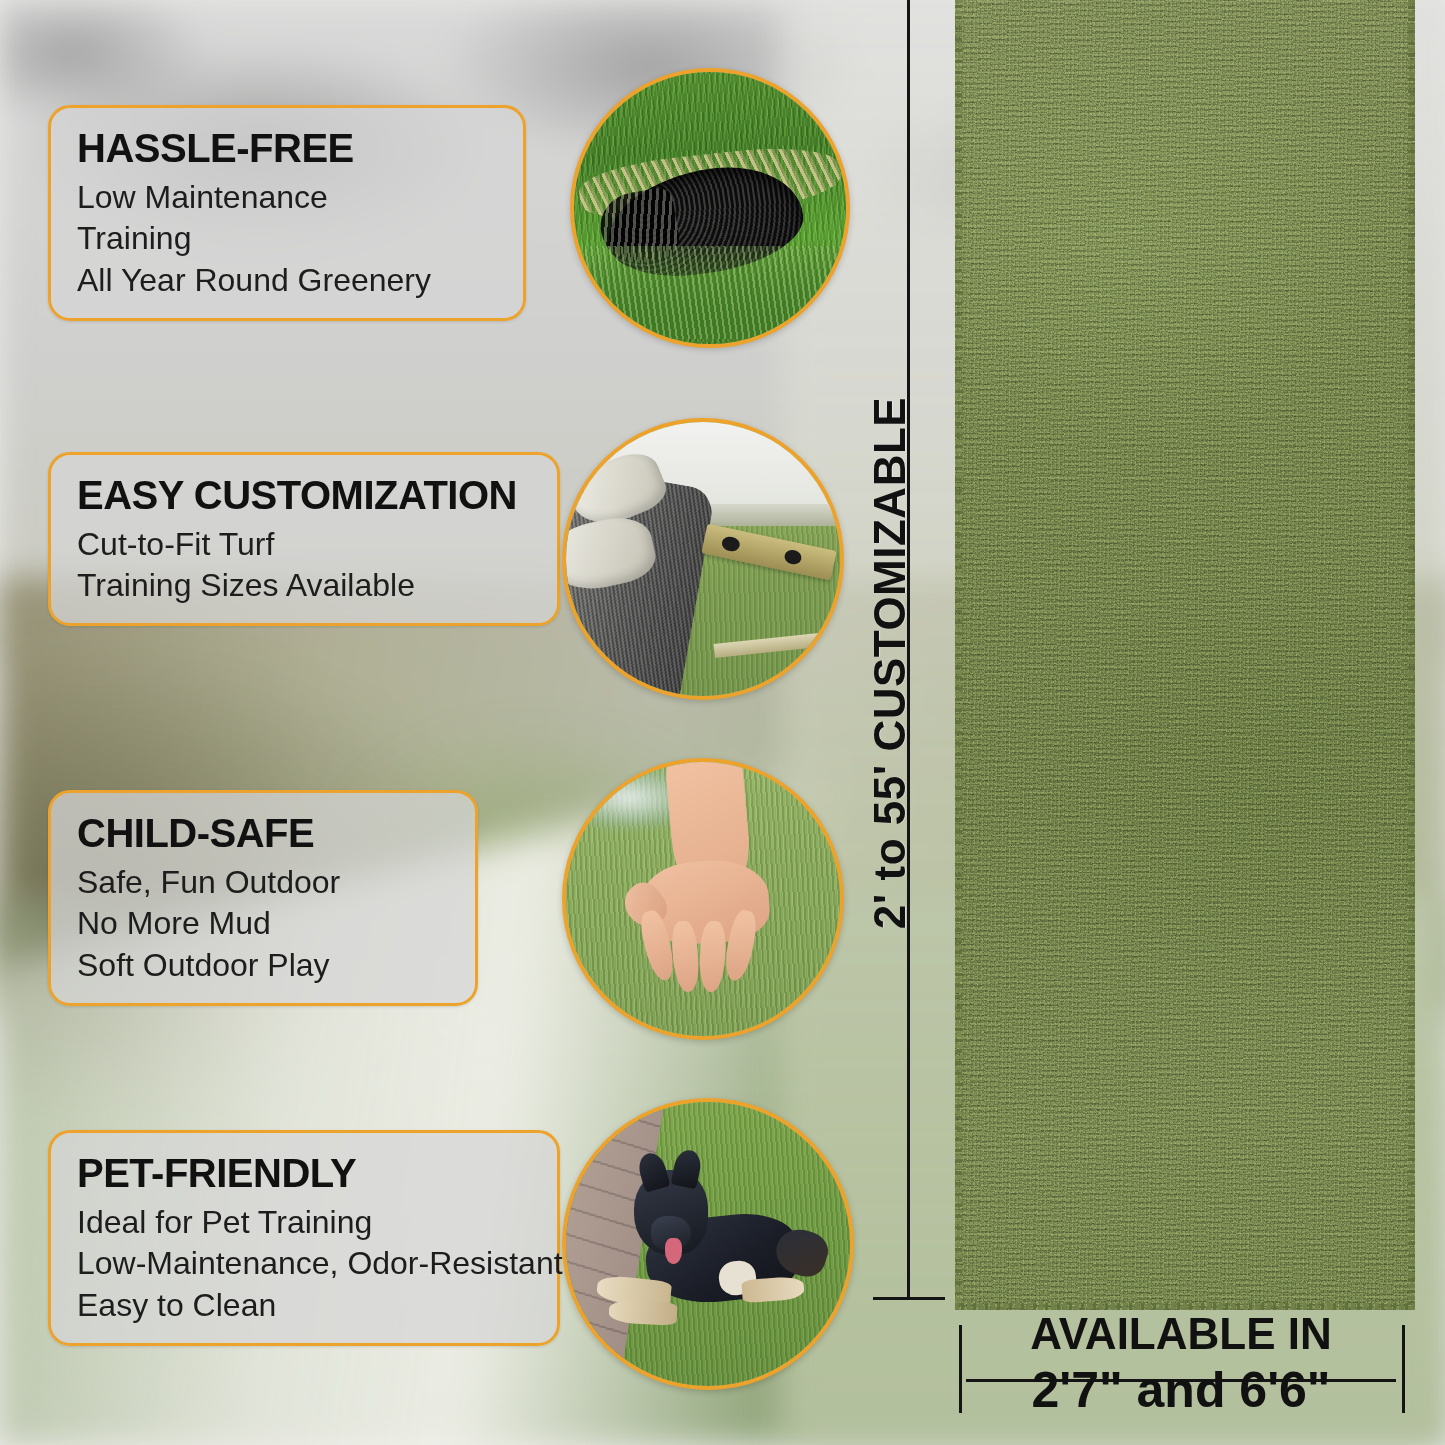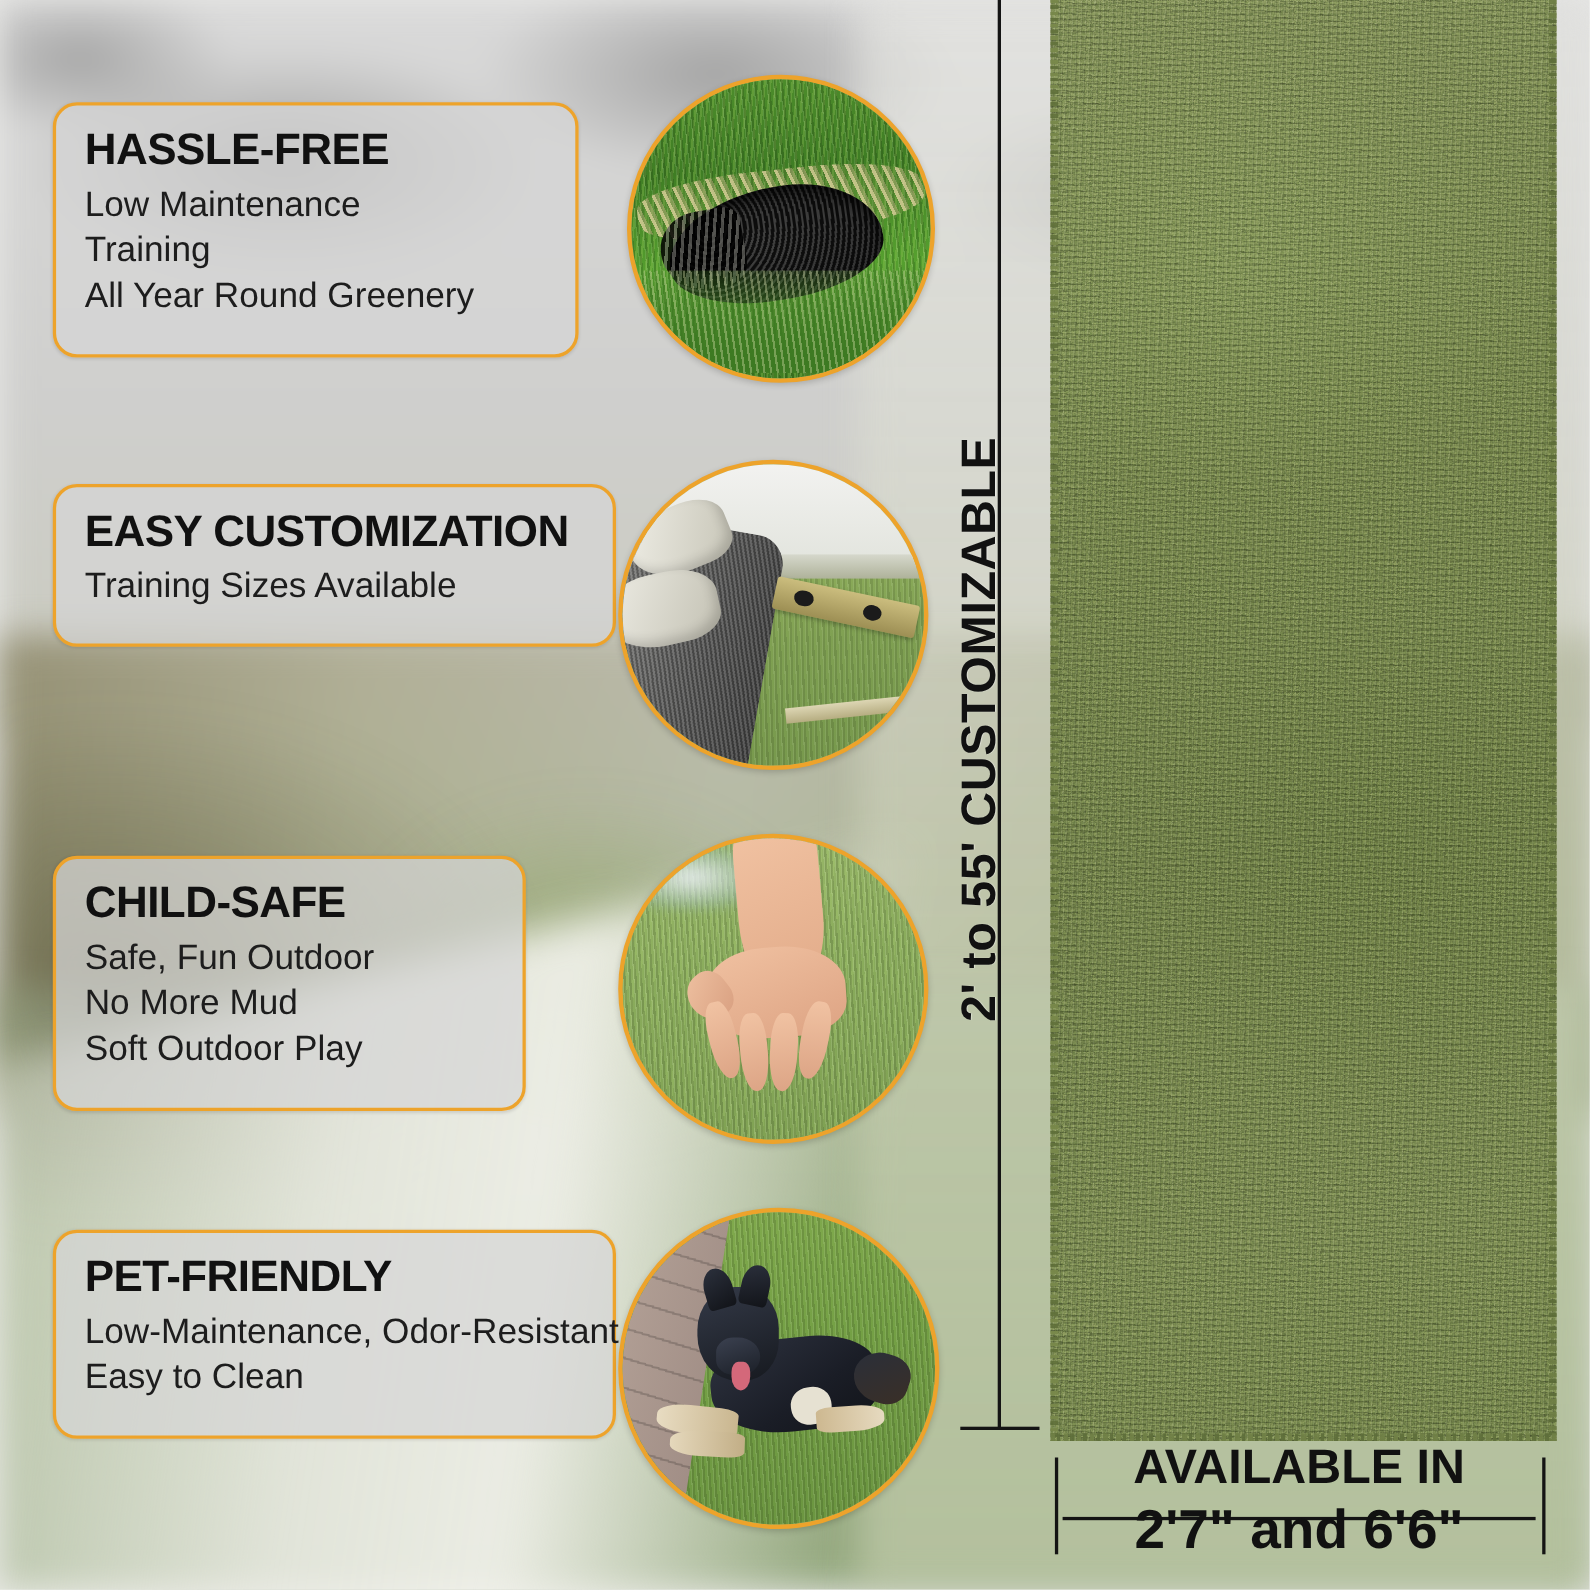--- a/index.html
+++ b/index.html
@@ -94,22 +94,23 @@
       rgba(112,128,70,.9) 0 4px, rgba(205,212,182,0) 4px 6px,
       rgba(94,110,58,.9) 6px 9px, rgba(205,212,182,0) 9px 12px);
   }
 
   
   .feature-card {
     position:absolute;
     border:3px solid #eda32b;
     border-radius:22px;
     background:rgba(214,214,214,.72);
-    padding:20px 26px 32px 26px;
+    padding:20px 26px 16px 26px;
     box-shadow:0 1px 3px rgba(0,0,0,.12);
+    margin-top:12px;
   }
   .card-title {
     font-weight:bold;
     font-size:40px;
     line-height:1.02;
     color:#111;
     letter-spacing:-0.5px;
     margin-bottom:8px;
     white-space:nowrap;
   }
@@ -394,32 +395,34 @@
 
 <div class="feature-card" id="card-1">
   <div class="card-title">HASSLE-FREE</div>
   <div class="card-line">Low Maintenance</div>
   <div class="card-line">Training</div>
   <div class="card-line">All Year Round Greenery</div>
 </div>
 
 <div class="feature-card" id="card-2">
   <div class="card-title">EASY CUSTOMIZATION</div>
+  <div class="card-line">Cut-to-Fit Turf</div>
   <div class="card-line">Training Sizes Available</div>
 </div>
 
 <div class="feature-card" id="card-3">
   <div class="card-title">CHILD-SAFE</div>
   <div class="card-line">Safe, Fun Outdoor</div>
   <div class="card-line">No More Mud</div>
   <div class="card-line">Soft Outdoor Play</div>
 </div>
 
 <div class="feature-card" id="card-4">
   <div class="card-title">PET-FRIENDLY</div>
+  <div class="card-line">Ideal for Pet Training</div>
   <div class="card-line">Low-Maintenance, Odor-Resistant</div>
   <div class="card-line">Easy to Clean</div>
 </div>
 
 <div class="photo-circle" id="circle-1">
   <div class="photo-inner">
     <div class="c1-grass"></div>
     <div class="c1-tan"></div>
     <div class="c1-backing"></div>
     <div class="c1-ribs"></div>

